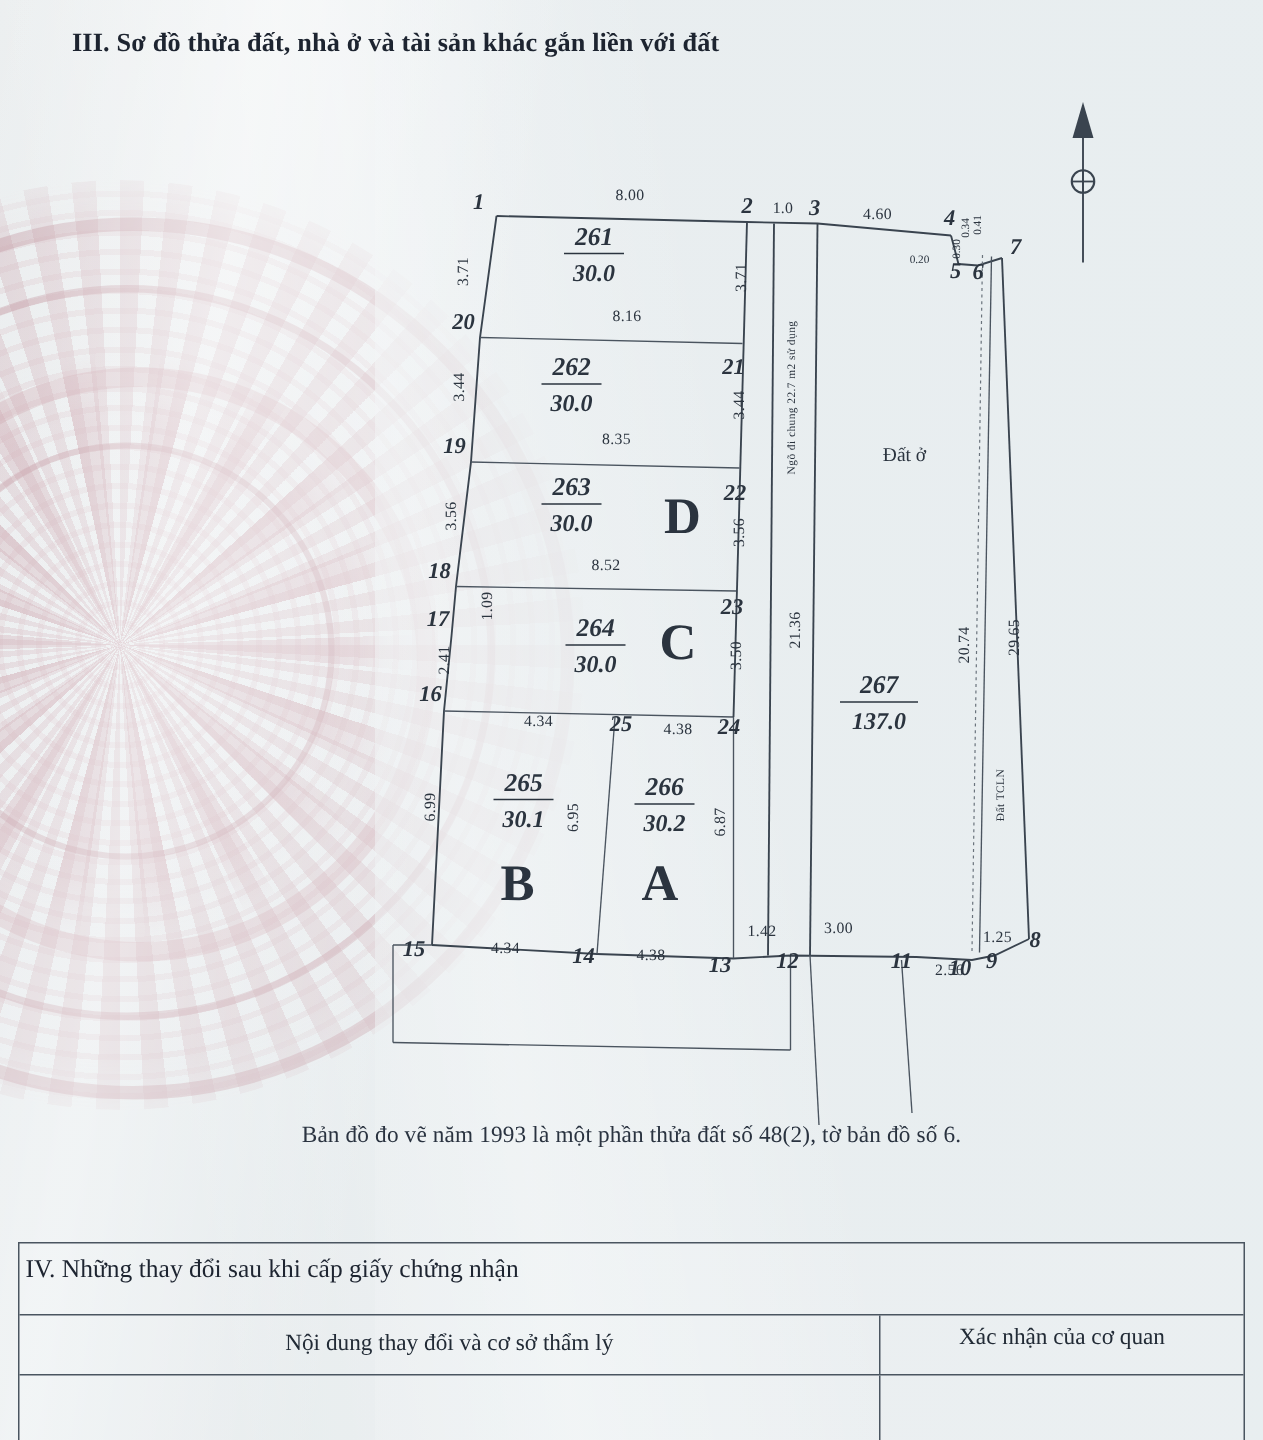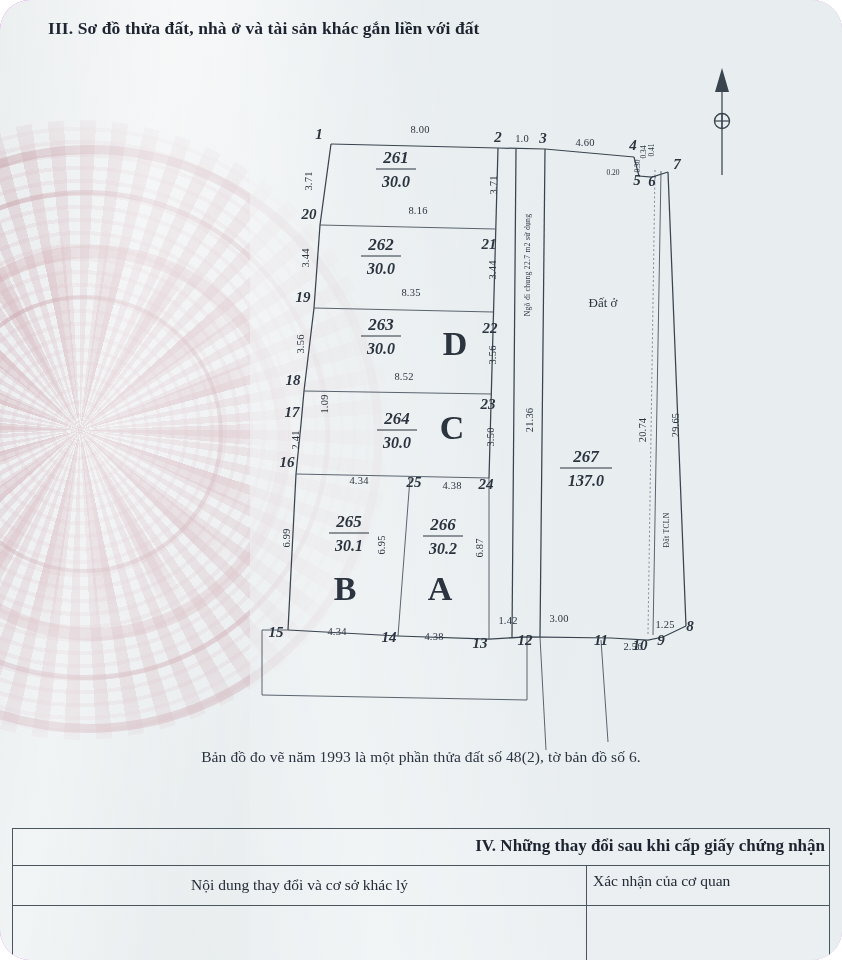--- a/index.html
+++ b/index.html
@@ -7,21 +7,20 @@
     padding: 0;
     background: #ffffff;
   }
   #page {
     position: relative;
     width: 842px;
     height: 960px;
     overflow: hidden;
     background: #d946ef;
     font-family: "Liberation Serif", serif;
-    border-radius: 30px;
   }
 
   
   .paper-base {
     position: absolute;
     inset: 0;
     background:
       linear-gradient(115deg, #eceff0 0%, #e6ebed 25%, #e4eaec 55%, #e9edee 100%);
   }
   .wm-drum {
@@ -133,42 +132,42 @@
     left: 12px;
     top: 828px;
     width: 818px;
     border: 1.6px solid #4a5560;
     border-bottom: none;
     background: rgba(255,255,255,0.10);
     box-sizing: border-box;
   }
   .table-iv .row-title {
     border-bottom: 1.4px solid #4a5560;
-    text-align: right;
+    text-align: left;
     font-size: 17px;
-    font-weight: bold;
+    font-weight: normal;
     color: #1d2430;
-    padding: 7px 4px 9px;
+    padding: 7px 4px 20px;
   }
   .table-iv .row-head {
     display: flex;
     border-bottom: 1.4px solid #4a5560;
   }
   .table-iv .col-left {
     flex: 0 0 574px;
     text-align: center;
     font-size: 15.5px;
     color: #222b36;
     padding: 10px 6px 11px;
     border-right: 1.4px solid #4a5560;
     box-sizing: border-box;
   }
   .table-iv .col-right {
     flex: 1;
-    text-align: left;
+    text-align: center;
     font-size: 15.5px;
     color: #222b36;
     padding: 5px 6px 7px;
     line-height: 1.25;
     box-sizing: border-box;
   }
   .table-iv .row-empty {
     display: flex;
     height: 56px;
   }
@@ -350,21 +349,21 @@
     <text class="lbl-alley" x="530" y="265" text-anchor="middle" transform="rotate(-90 530 265)">Ngõ đi chung 22.7 m2 sử dụng</text>
 
     <text class="lbl-alley" x="669" y="530" text-anchor="middle" transform="rotate(-90 669 530)">Đất TCLN</text>
   </svg>
 
   <div class="map-caption">Bản đồ đo vẽ năm 1993 là một phần thửa đất số 48(2), tờ bản đồ số 6.</div>
 
   <div class="table-iv">
     <div class="row-title">IV. Những thay đổi sau khi cấp giấy chứng nhận</div>
     <div class="row-head">
-      <div class="col-left">Nội dung thay đổi và cơ sở khác lý</div>
+      <div class="col-left">Nội dung thay đổi và cơ sở thẩm lý</div>
       <div class="col-right">
         <div>Xác nhận của cơ quan</div>
       </div>
     </div>
     <div class="row-empty">
       <div class="cell-left"></div>
       <div class="cell-right"></div>
     </div>
   </div>
 

